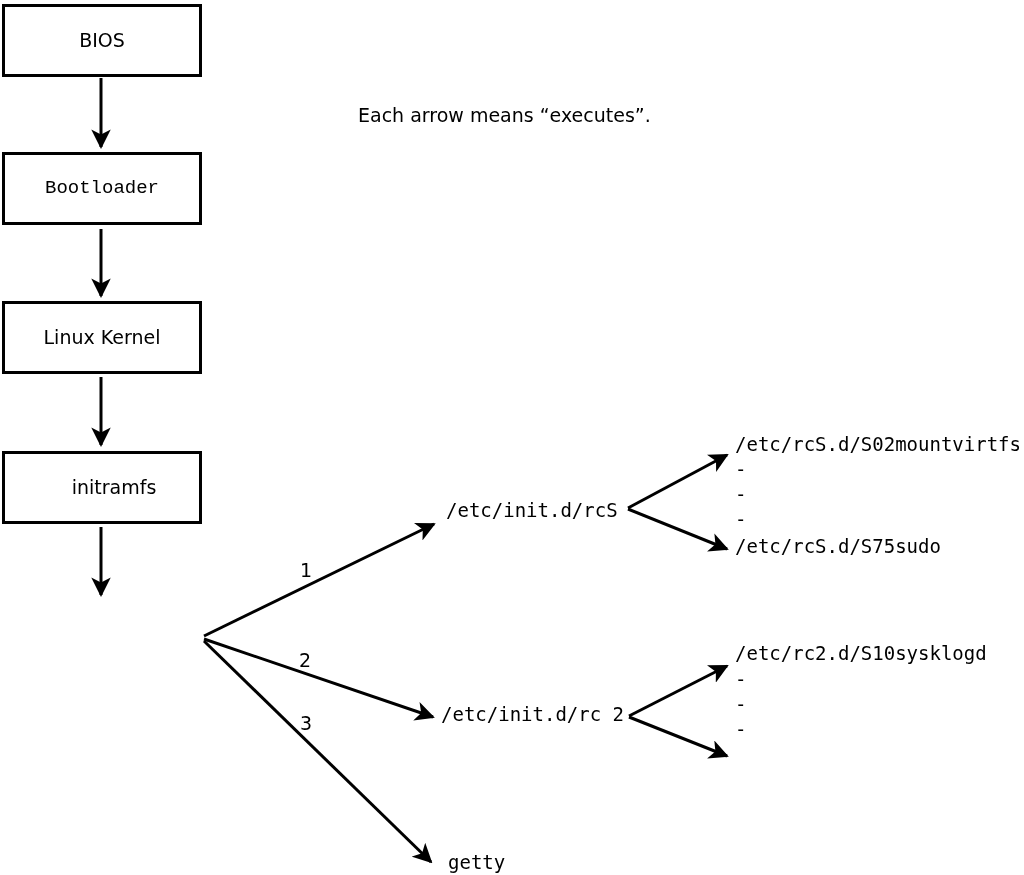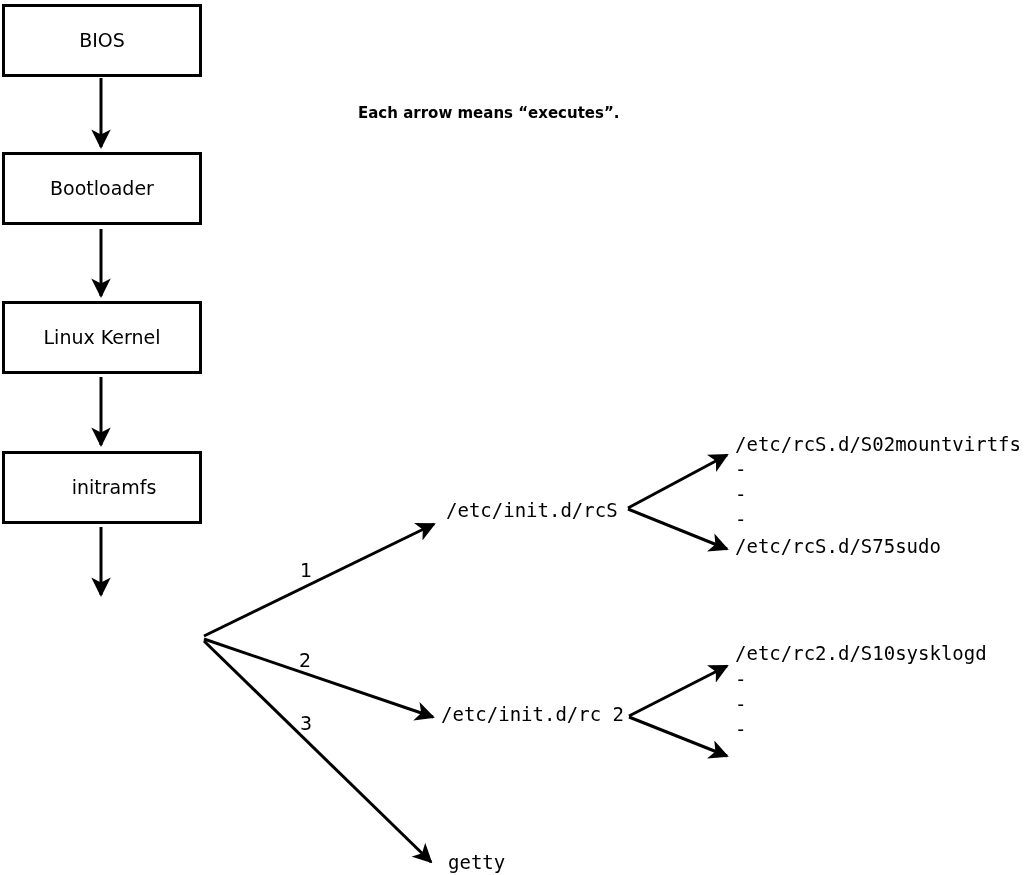--- a/index.html
+++ b/index.html
@@ -29,23 +29,22 @@
     display: flex;
     align-items: center;
     justify-content: center;
     font-size: 19px;
     line-height: 1;
   }
   .note {
     position: absolute;
     left: 358px;
     top: 104px;
-    font-size: 15px;
+    font-size: 19px;
     white-space: nowrap;
-    font-weight: bold;
   }
   .edge-num {
     position: absolute;
     font-size: 19px;
     line-height: 20px;
   }
   .mono {
     position: absolute;
     font-family: "DejaVu Sans Mono", "Liberation Mono", monospace;
     font-size: 19px;
@@ -77,21 +76,21 @@
     <line x1="628" y1="508" x2="727" y2="455" marker-end="url(#arrow)"></line>
     <line x1="628" y1="509" x2="727" y2="549" marker-end="url(#arrow)"></line>
 
     <line x1="629" y1="716" x2="727" y2="666" marker-end="url(#arrow)"></line>
     <line x1="629" y1="717" x2="727" y2="756" marker-end="url(#arrow)"></line>
   </svg>
 
   <div class="box" style="top:4px;">
     <span>BIOS</span>
   </div>
-  <div class="box" style="top:152px;">
+  <div class="box" style="top:152px;font-family:Liberation Mono, monospace;">
     <span>Bootloader</span>
   </div>
   <div class="box" style="top:301px;">
     <span>Linux Kernel</span>
   </div>
   <div class="box" style="top:451px;padding-left:24px;">
     <span>initramfs</span>
   </div>
 
   <div class="note">Each arrow means “executes”.</div>

